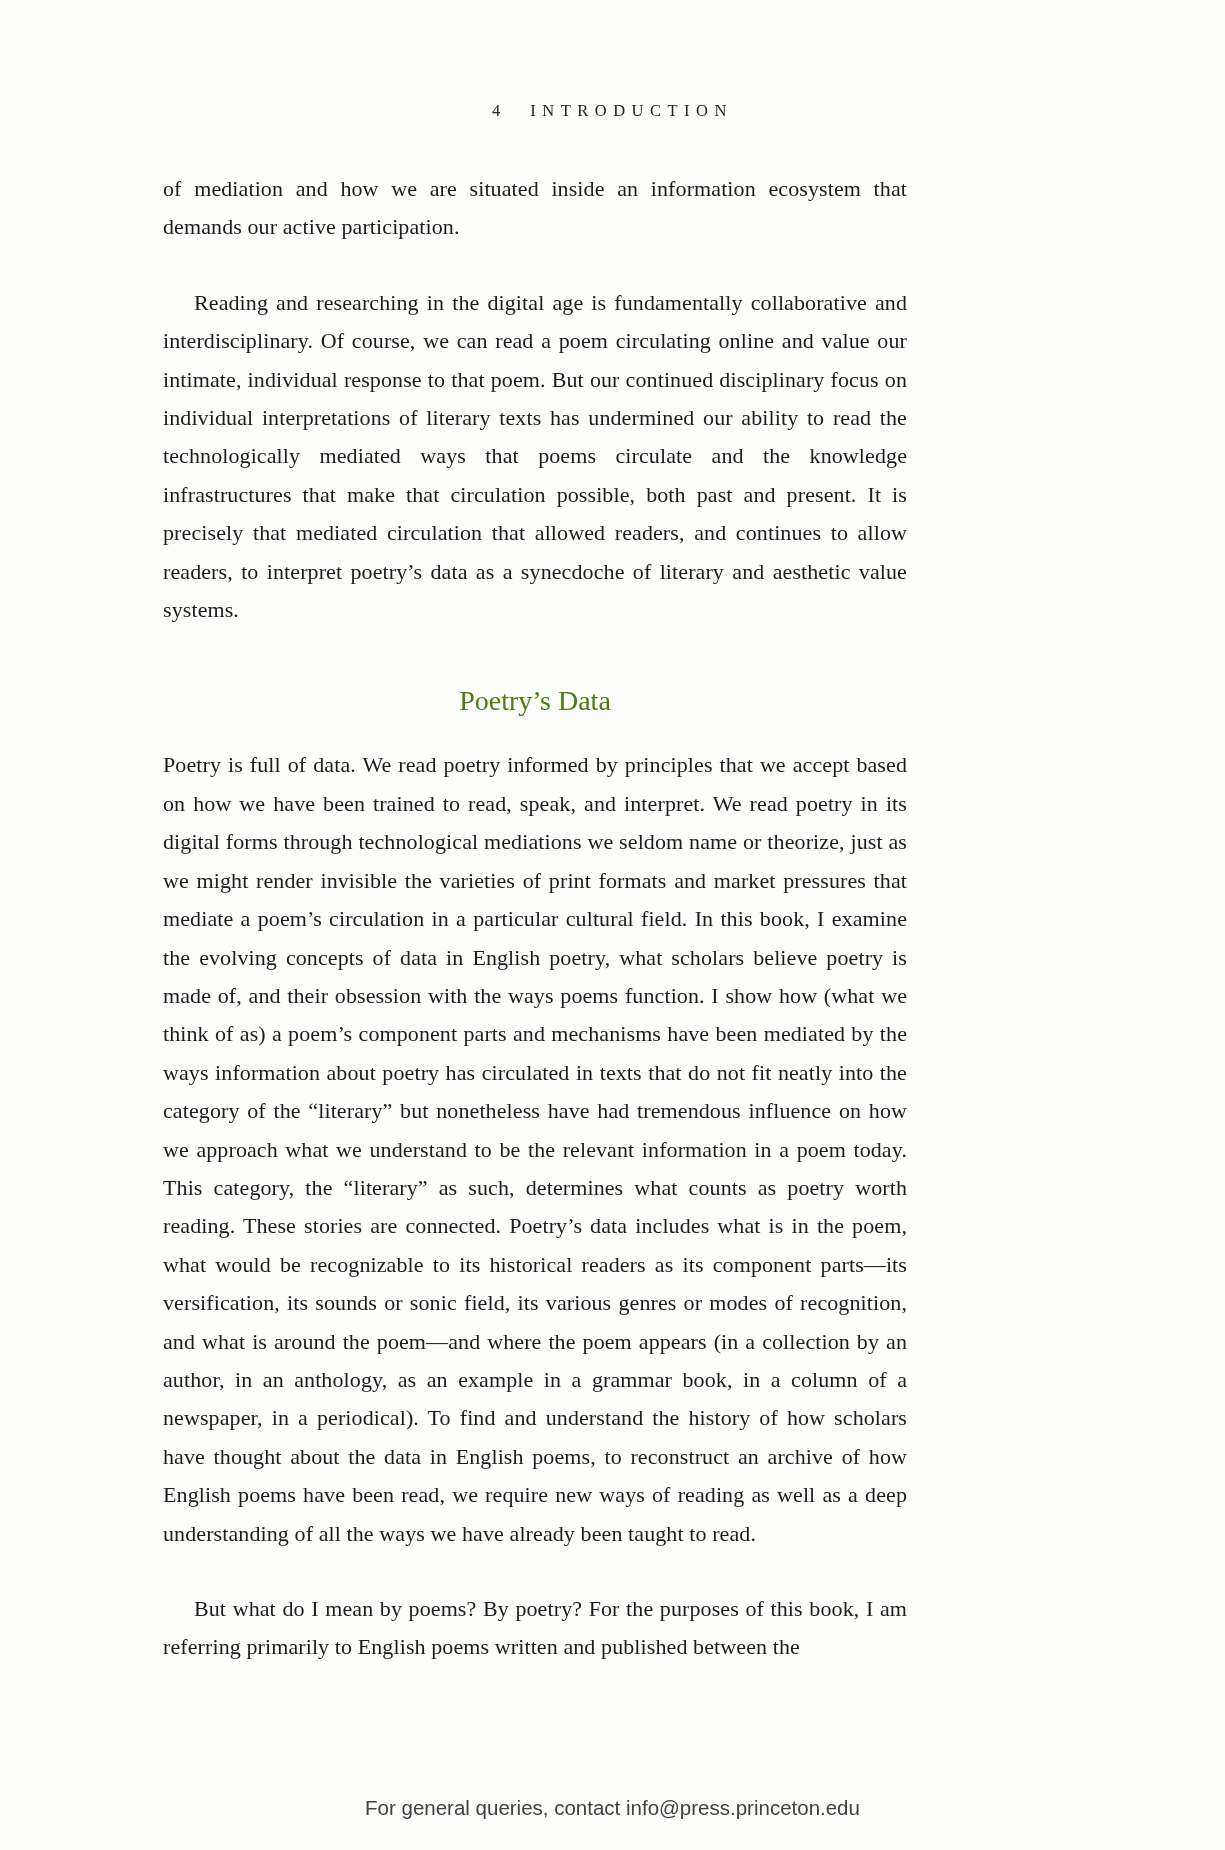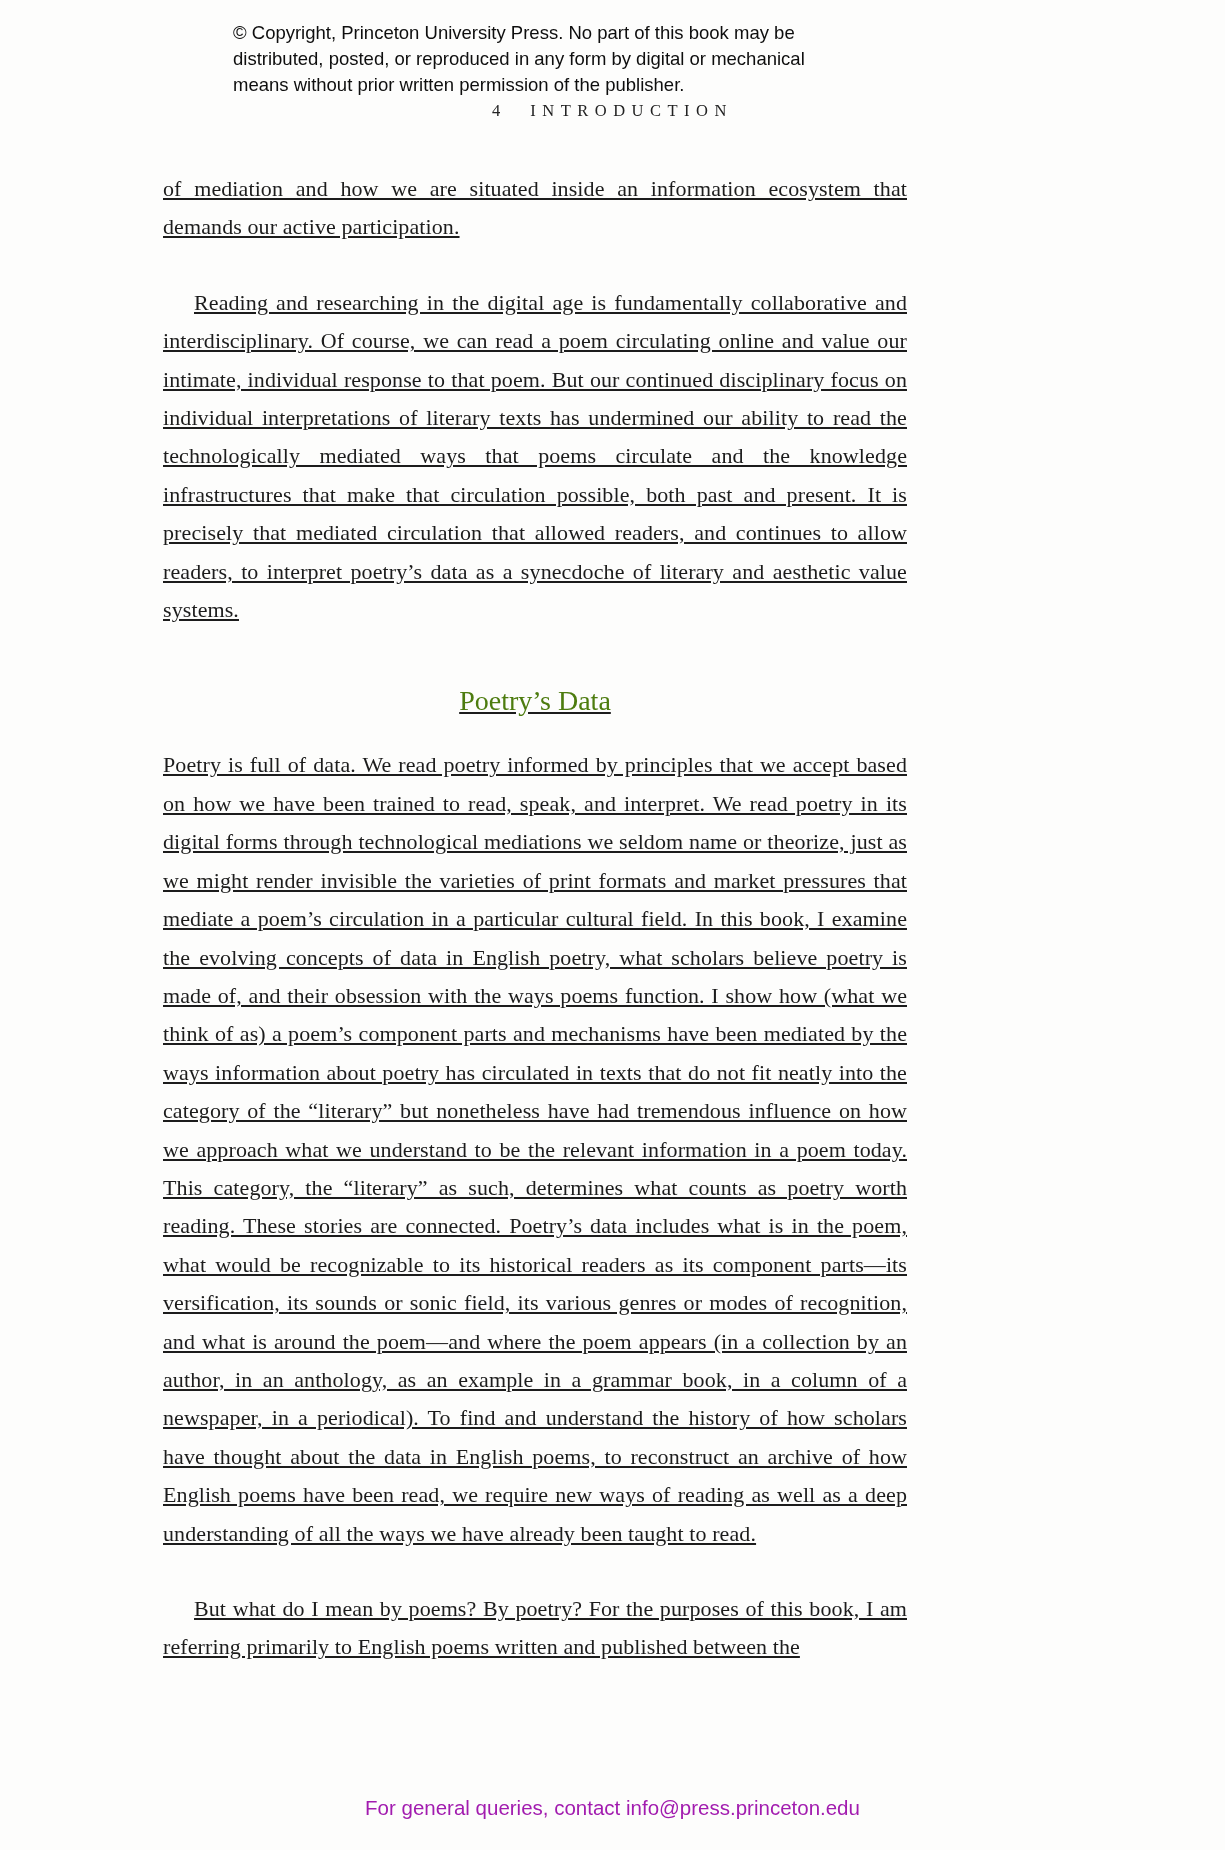--- a/index.html
+++ b/index.html
@@ -51,21 +51,20 @@
     letter-spacing: 6.5px;
     font-variant: normal;
   }
 
   
   .text-column {
     position: absolute;
     left: 163px;
     top: 170px;
     width: 744px;
-    text-decoration: underline;
   }
   .text-column p {
     margin: 0;
     font-size: 22px;
     line-height: 38.4px;
     text-align: justify;
     letter-spacing: 0.1px;
   }
   .text-column p.indented {
     text-indent: 31px;
@@ -85,33 +84,28 @@
 
   
   .page-footer {
     position: absolute;
     left: 0;
     top: 1796px;
     width: 100%;
     text-align: center;
     font-family: "Liberation Sans", "DejaVu Sans", sans-serif;
     font-size: 20.5px;
-    color: #a21caf;
+    color: #404040;
   }
 </style>
 </head>
 <body>
 
 <div class="page">
 
-  <div class="copyright-block">
-    <span>© Copyright, Princeton University Press. No part of this book may be</span>
-    <span>distributed, posted, or reproduced in any form by digital or mechanical</span>
-    <span>means without prior written permission of the publisher.</span>
-  </div>
 
   <div class="running-head">
     <span class="page-number">4</span>
     <span class="chapter-title">INTRODUCTION</span>
   </div>
 
   <div class="text-column">
     <p>of mediation and how we are situated inside an information ecosystem that demands our active participation.</p>
     <p class="indented">Reading and researching in the digital age is fundamentally collaborative and interdisciplinary. Of course, we can read a poem circulating online and value our intimate, individual response to that poem. But our continued disciplinary focus on individual interpretations of literary texts has undermined our ability to read the technologically mediated ways that poems circulate and the knowledge infrastructures that make that circulation possible, both past and present. It is precisely that mediated circulation that allowed readers, and continues to allow readers, to interpret poetry’s data as a synecdoche of literary and aesthetic value systems.</p>
     <h2 class="section-heading">Poetry’s Data</h2>

